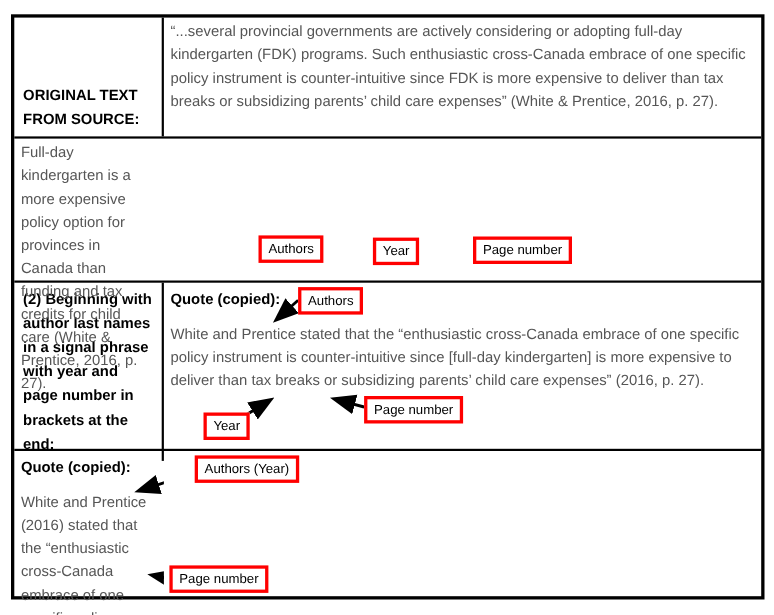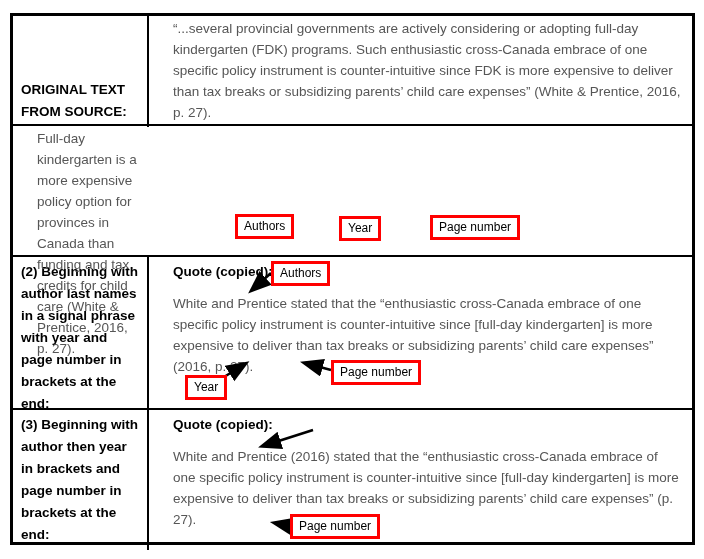--- a/index.html
+++ b/index.html
@@ -14,21 +14,21 @@
     grid-template-rows:108px 131px 153px auto;
   }
   .trow { display:grid; grid-template-columns:136px 1fr; }
   .trow + .trow { border-top:2px solid #000; }
   .cell-label {
     border-right:2px solid #000; display:flex; align-items:flex-end;
     padding:4px 5px 4px 8px; font-weight:bold; font-size:13.5px;
     line-height:22px; color:#000;
   }
   .cell-content {
-    position:relative; padding:2px 10px 4px 24px;
+    position:relative; padding:2px 10px 4px 6px;
     font-size:13.5px; line-height:21px; color:#565656;
   }
   .content-heading {
     font-weight:bold; color:#000; margin:2px 0 11px 0; font-size:13.5px;
   }
   .body-text { max-width:527px; }
   .ann {
     position:absolute; border:3px solid #ff0000; background:#fff;
     font-weight:normal; font-size:12px; color:#000; line-height:13px;
     padding:3px 6px; white-space:nowrap; z-index:2;
@@ -94,27 +94,25 @@
             </marker>
           </defs>
           <line x1="122" y1="16" x2="103" y2="33" marker-end="url(#ah3)"></line>
           <line x1="75" y1="120" x2="96" y2="107" marker-end="url(#ah3)"></line>
           <line x1="182" y1="113" x2="156" y2="106" marker-end="url(#ah3)"></line>
         </svg>
       </div>
     </div>
 
     <div class="trow">
-      <div class="cell-label">
-        <span>(3) Beginning with author then year in brackets and page number in brackets at the end:</span>
-      </div>
       <div class="cell-content">
         <div class="content-heading">Quote (copied):</div>
         <div class="body-text">White and Prentice (2016) stated that the “enthusiastic cross-Canada embrace of one specific policy instrument is counter-intuitive since [full-day kindergarten] is more expensive to deliver than tax breaks or subsidizing parents’ child care expenses” (p. 27).</div>
 
+        <div class="ann" style="left:164px; top:4px;">Authors (Year)</div>
         <div class="ann" style="left:141px; top:104px;">Page number</div>
 
         <svg class="arrows">
           <defs>
             <marker id="ah4" markerWidth="9" markerHeight="8" refX="7" refY="3.5" orient="auto">
               <path d="M0,0 L9,3.5 L0,7 z" fill="#000"></path>
             </marker>
           </defs>
           <line x1="164" y1="20" x2="114" y2="36" marker-end="url(#ah4)"></line>
           <line x1="141" y1="116" x2="126" y2="113" marker-end="url(#ah4)"></line>

